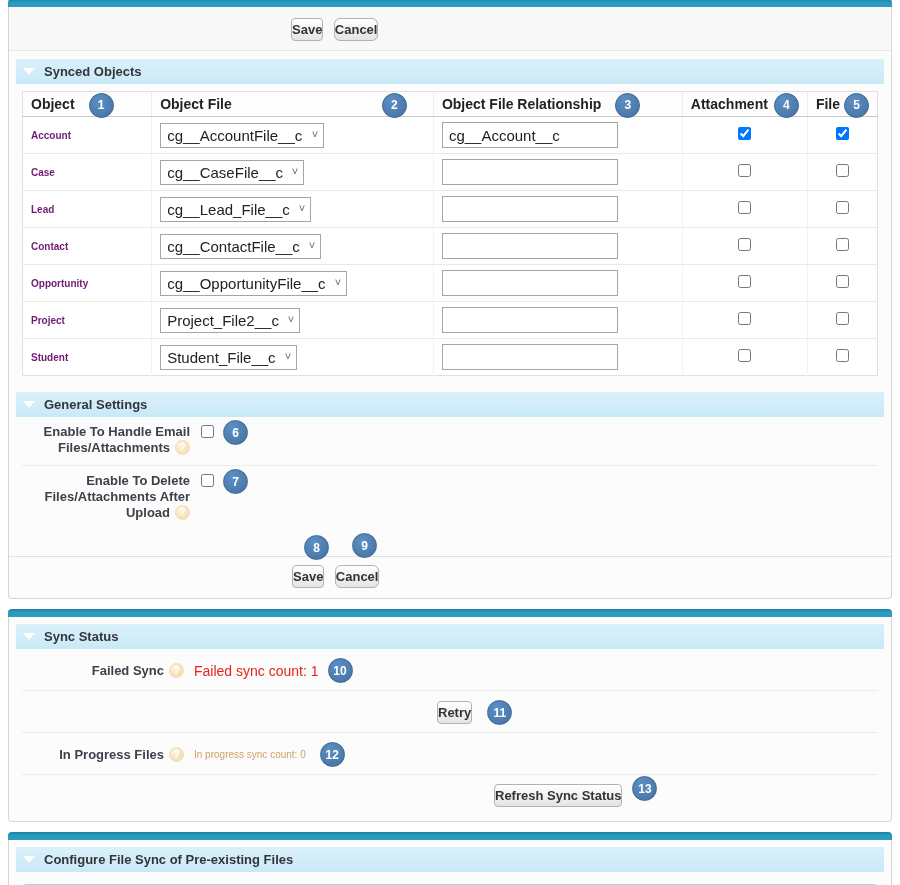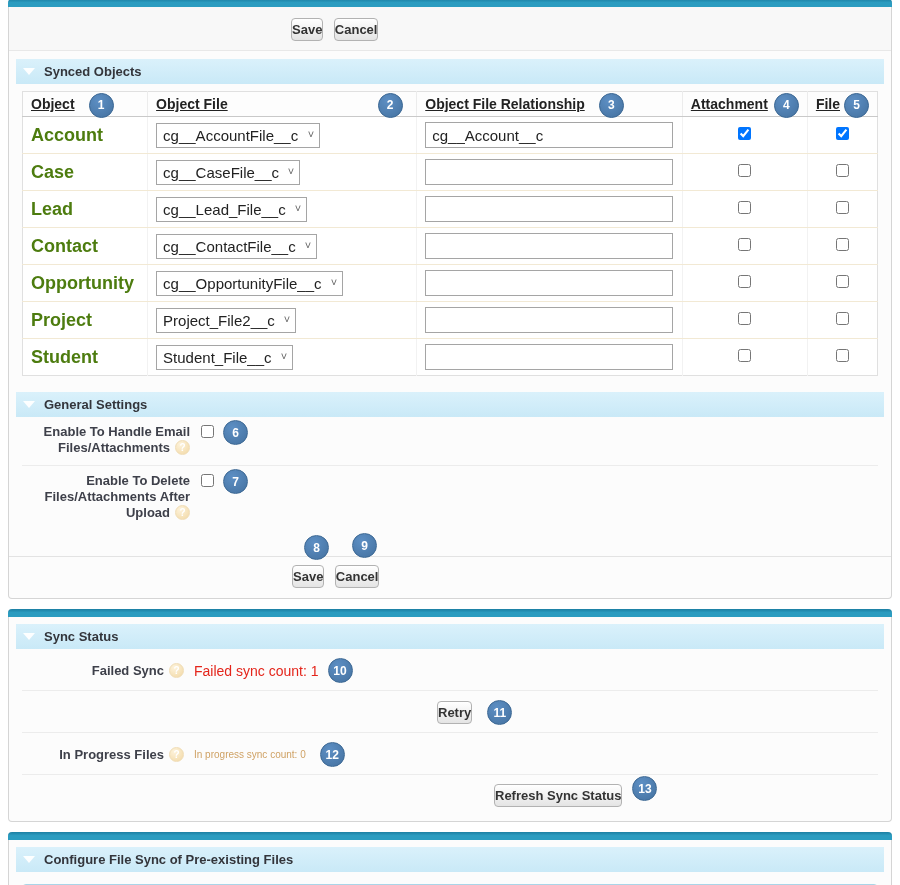--- a/index.html
+++ b/index.html
@@ -17,43 +17,43 @@
                 font-size:13px; font-weight:bold; color:#33353b; }
   .tri { width:0; height:0; border-left:6px solid transparent; border-right:6px solid transparent;
          border-top:7px solid #ffffff; opacity:.95; margin-right:9px; cursor:pointer; }
 
   
   .btnbar { padding:11px 0 9px 282px; border-bottom:1px solid #e8e8e8; background:#f8f8f8;
             border-radius:4px 4px 0 0; }
   .btn { display:inline-block; padding:3px 0; font-size:13px; font-weight:bold; color:#333;
          background:linear-gradient(#ffffff,#e4e4e4); border:1px solid #b2b2b2;
          border-radius:4px; cursor:pointer; font-family:"Liberation Sans",sans-serif; }
-  .btn + .btn { margin-left:6px; }
+  .btn + .btn { margin-left:6px;border-radius:6px; }
 
   
   table.sync { width:calc(100% - 26px); margin:7px 13px 16px 13px; border-collapse:collapse;
                background:#fff; border:1px solid #e0e0e0; }
   table.sync th { font-size:14px; font-weight:bold; color:#222; text-align:left;
                   padding:4px 8px; border-bottom:1px solid #c9c9c9; border-right:1px solid #ececec;
-                  white-space:nowrap; background:#fdfdfd;text-decoration:underline; }
+                  white-space:nowrap; background:#fdfdfd; }
   table.sync td { padding:5px 8px; border-bottom:1px solid #f2e9d4; border-right:1px solid #f2f2f2;
                   background:#fff; }
   table.sync th:last-child, table.sync td:last-child { border-right:none; }
   table.sync tr:last-child td { border-bottom:none; }
-  td.c-obj { font-size:18px; font-weight:bold; color:#4d7c0f; }
+  td.c-obj { font-size:10px; font-weight:bold; color:#701a75; }
   td.c-check, th.c-check-h { text-align:center; }
   th.c-check-h { text-align:left; }
 
   .selwrap { position:relative; display:inline-block; }
   select.sel { appearance:none; -webkit-appearance:none; border:1px solid #a5a5a5; background:#fff;
                padding:3px 20px 3px 6px; font-size:15px; color:#222; border-radius:0;
                font-family:"Liberation Sans",sans-serif; }
   .chev { position:absolute; right:6px; top:50%; transform:translateY(-58%); font-size:11px;
           color:#666; pointer-events:none; }
-  input.txt { width:248px; height:26px; border:1px solid #a5a5a5; padding:2px 6px; font-size:15px;
+  input.txt { width:176px; height:26px; border:1px solid #a5a5a5; padding:2px 6px; font-size:15px;
               color:#222; font-family:"Liberation Sans",sans-serif; }
   input[type=checkbox] { width:13px; height:13px; }
 
   
   .badge { display:inline-flex; width:25px; height:25px; border-radius:50%;
            background:radial-gradient(circle at 38% 30%, #5d8fc4, #44719f);
            border:1px solid #3c6894; color:#fff; font-size:12px; font-weight:bold;
            align-items:center; justify-content:center; vertical-align:middle; flex:none; }
   .hdr-badge { margin-left:14px; margin-top:-6px; margin-bottom:-6px; }
 

